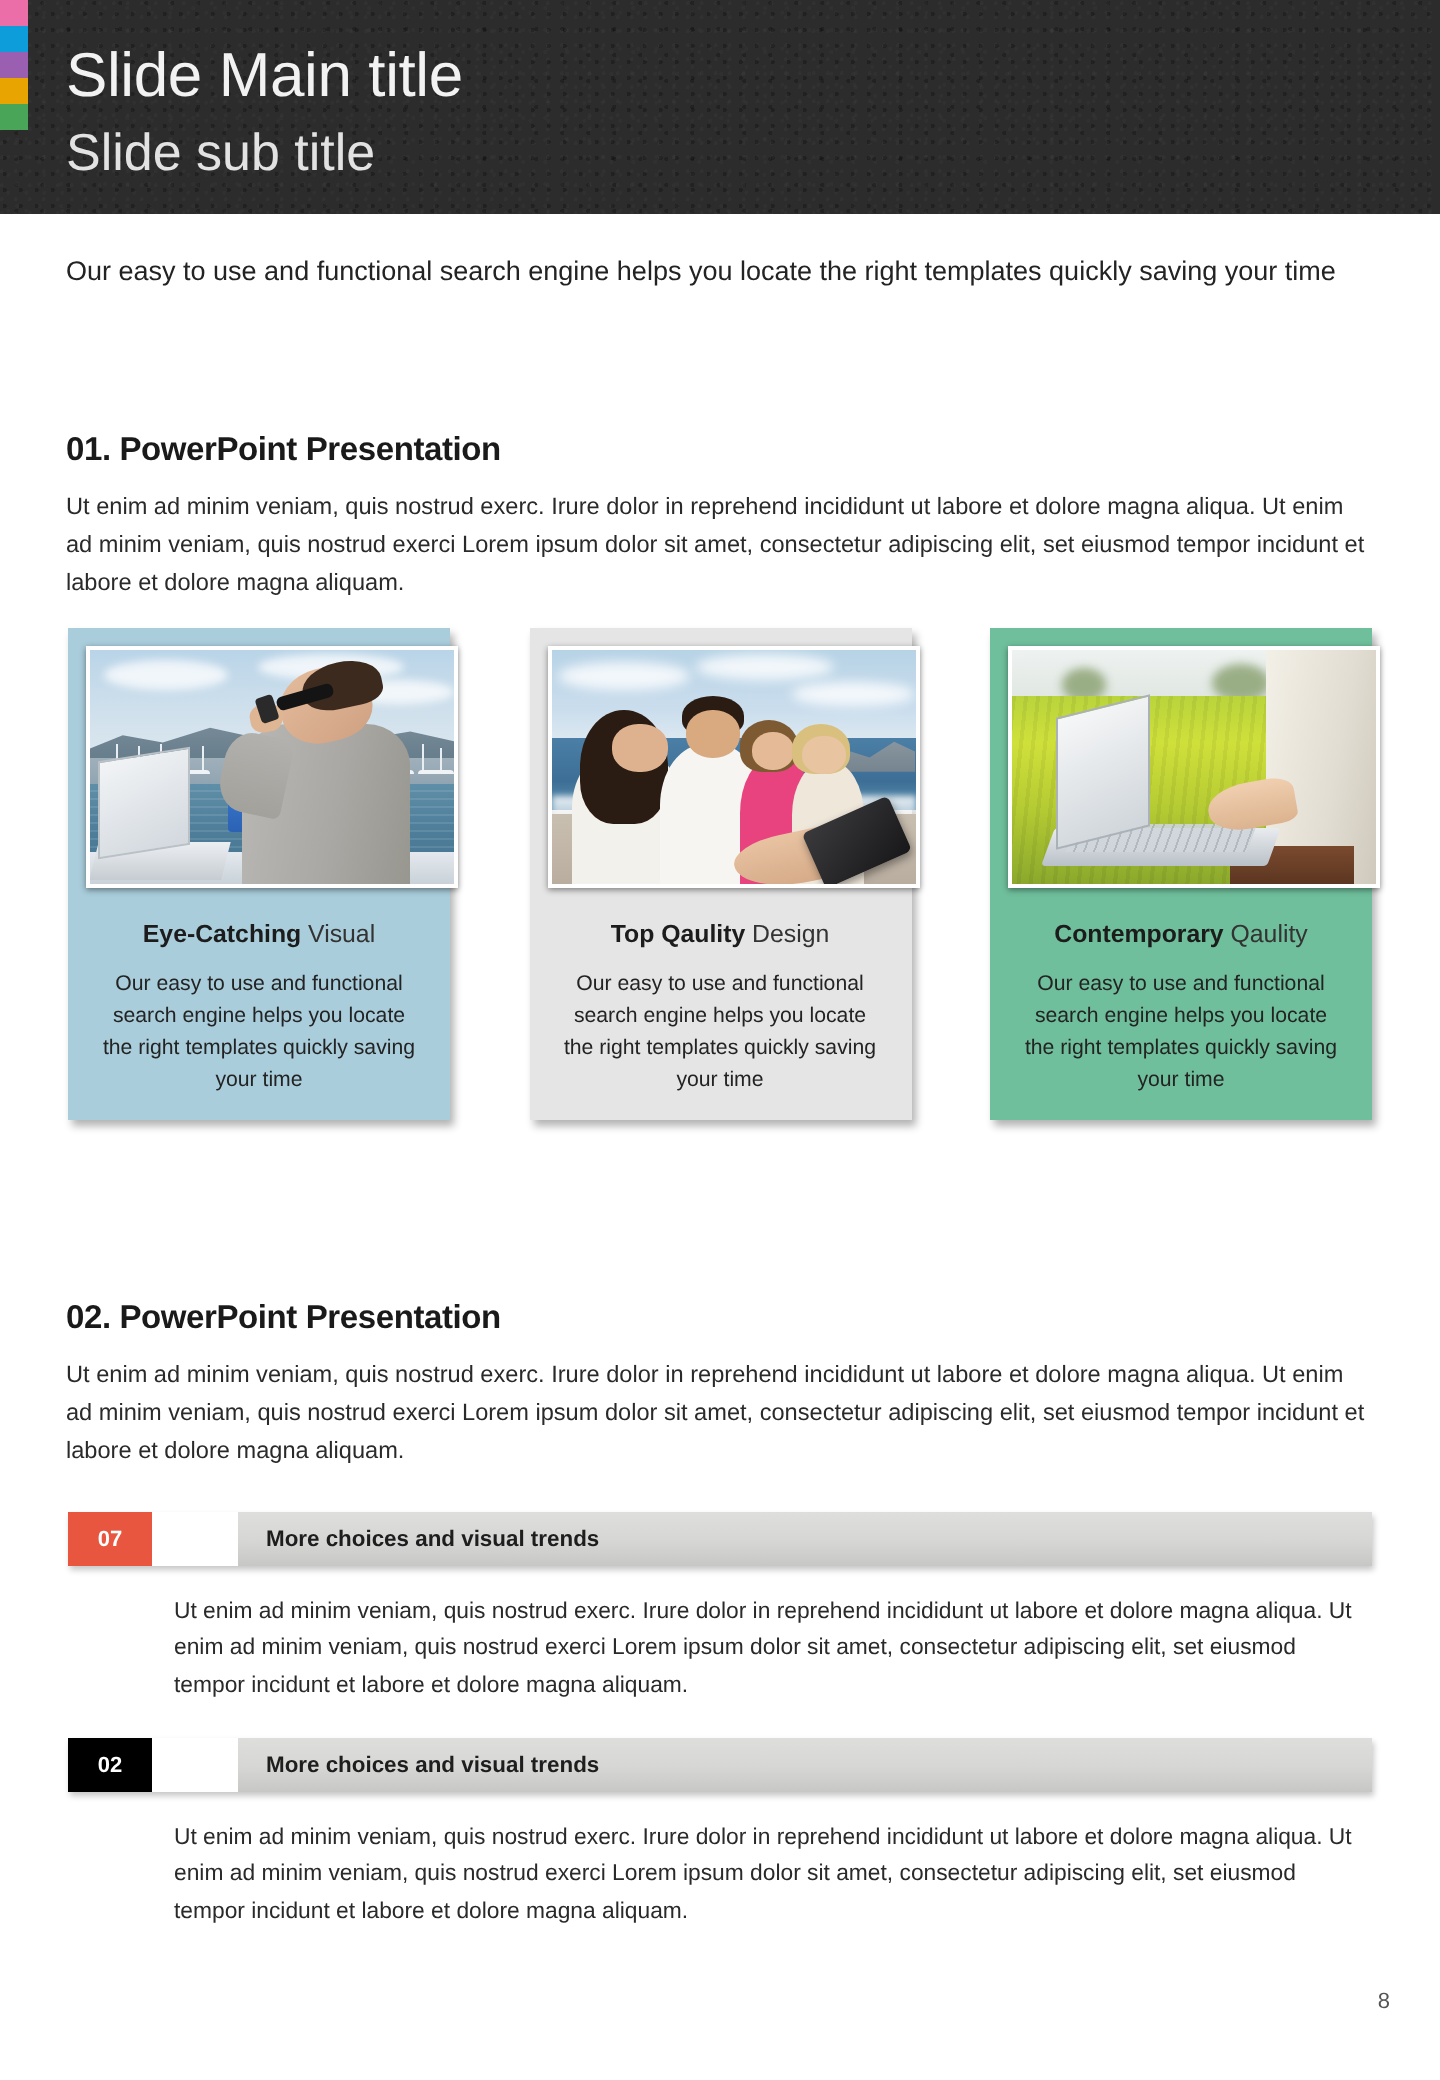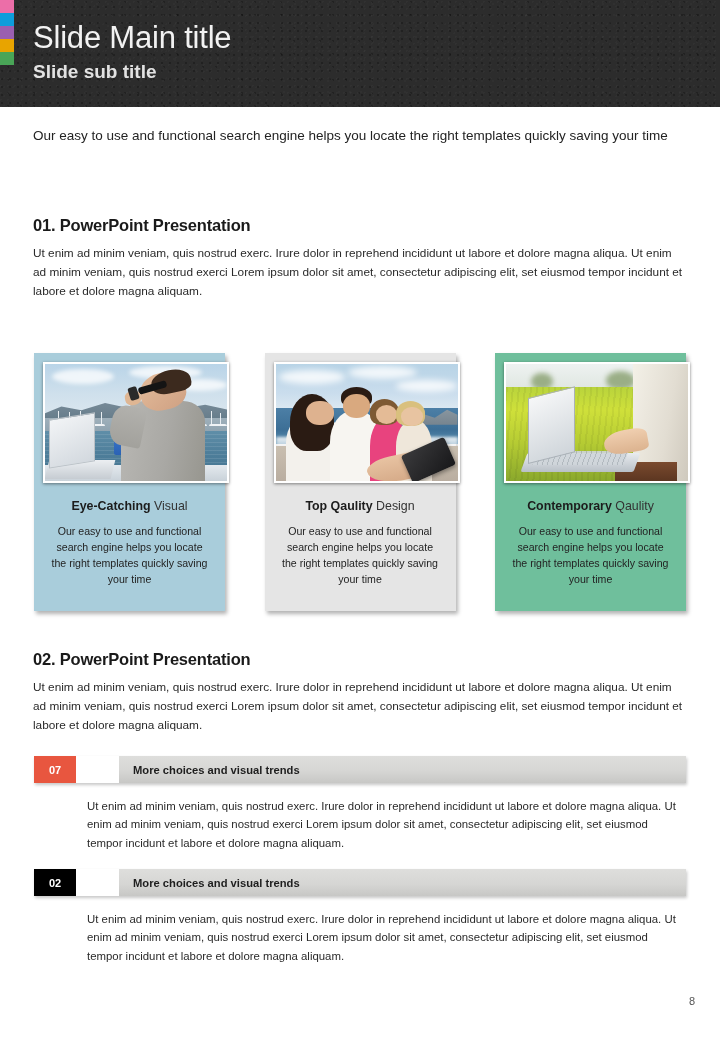--- a/index.html
+++ b/index.html
@@ -44,22 +44,22 @@
   }
   .main-title {
     font-size: 31px;
     font-weight: normal;
     color: #f2f2f2;
     letter-spacing: -0.2px;
     line-height: 1.18;
     margin: 0;
   }
   .sub-title {
-    font-size: 19px;
-    font-weight: bold;
+    font-size: 26px;
+    font-weight: normal;
     color: #e2e2e2;
     line-height: 1.2;
     margin: 4px 0 0 0;
   }
 
   
   .intro {
     position: absolute;
     left: 33px; top: 112px;
     width: 655px;
@@ -89,24 +89,23 @@
   .cards {
     position: absolute;
     left: 34px; top: 314px;
     width: 652px;
     display: flex;
     justify-content: space-between;
   }
   .card {
     width: 191px;
     box-sizing: border-box;
-    padding: 9px 9px 24px 9px;
+    padding: 9px 9px 12px 9px;
     box-shadow: 2px 3px 4px rgba(0,0,0,.30);
     text-align: center;
-    margin-top: 39px;
   }
   .card-photo {
     width: 186px;
     height: 121px;
     border: 2px solid #ffffff;
     box-sizing: border-box;
     box-shadow: 0 1px 3px rgba(0,0,0,.45);
     position: relative;
     overflow: hidden;
     margin: 0 auto;

